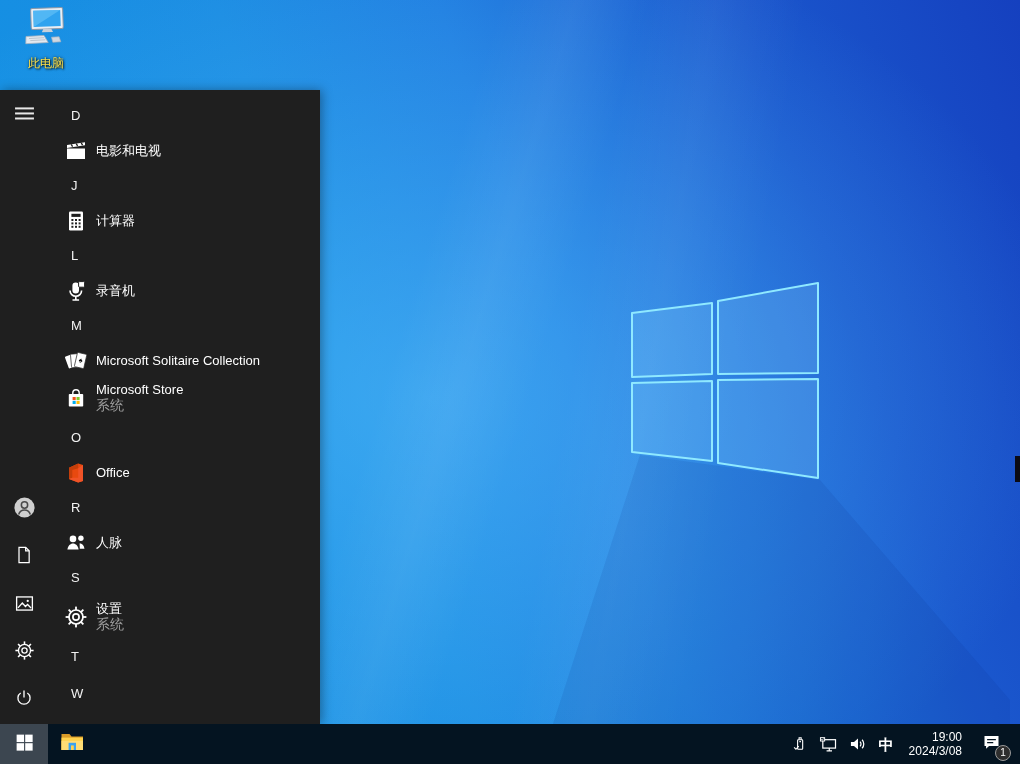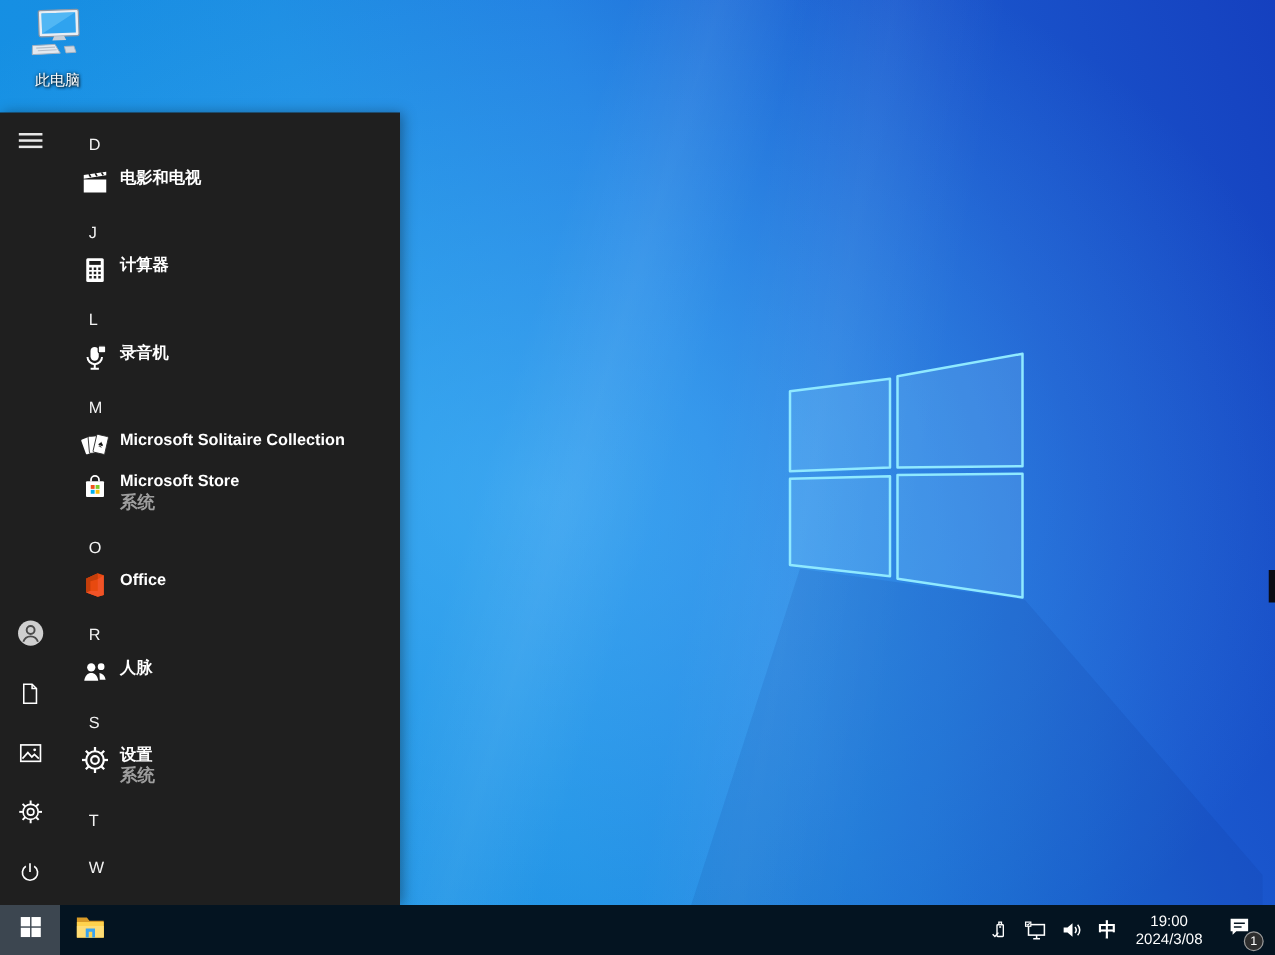--- a/index.html
+++ b/index.html
@@ -14,57 +14,57 @@
   }
   .wallpaper .ray1 { position:absolute; inset:0;
     background:linear-gradient(107deg, transparent 40%, rgba(255,255,255,.06) 46%, transparent 52%); }
   .wallpaper .ray2 { position:absolute; inset:0;
     background:linear-gradient(100deg, transparent 55%, rgba(255,255,255,.045) 62%, transparent 70%); }
   .logo-svg { position:absolute; left:0; top:0; }
 
   
   .desktop-icon { position:absolute; left:8px; top:6px; width:76px; height:76px;
     display:flex; flex-direction:column; align-items:center; cursor:default; }
-  .desktop-icon .di-label { margin-top:1px; font-size:12px; color:#ffffff;
+  .desktop-icon .di-label { margin-top:1px; font-size:12px; color:#fde047;
     text-shadow:1px 1px 2px rgba(0,0,0,.9), 0 0 3px rgba(0,0,0,.7); }
 
   
   .start-menu { position:absolute; left:0; top:90px; width:320px; height:634px;
     background:#1f1f1f; color:#fff; overflow:hidden; box-shadow:2px 0 10px rgba(0,0,0,.35); }
   .rail { position:absolute; left:0; top:0; width:48px; height:100%; }
   .rail-btn { position:absolute; left:0; width:48px; height:40px;
     display:flex; align-items:center; justify-content:center; cursor:pointer; }
   .rail-btn[data-name="menu-button"]      { top:5px; }
   .rail-btn[data-name="user-button"]      { top:399px; }
   .rail-btn[data-name="documents-button"] { top:447px; }
   .rail-btn[data-name="pictures-button"]  { top:495px; }
   .rail-btn[data-name="settings-button"]  { top:542px; }
   .rail-btn[data-name="power-button"]     { top:590px; }
 
   .app-list { position:absolute; left:48px; top:0; right:0; height:100%; padding-top:7px; overflow:hidden; }
   .app-section { height:37px; display:flex; align-items:center; padding-left:23px; cursor:pointer; }
   .sec-letter { font-size:13px; color:#f2f2f2; }
-  .app-row { height:33px; display:flex; padding-left:16px; cursor:pointer;font-weight:bold; }
+  .app-row { height:33px; display:flex; align-items:center; padding-left:16px; cursor:pointer; }
   .app-row.two-line { height:42px; }
   .app-row .app-icon { width:24px; height:24px; flex:0 0 24px; display:flex; align-items:center; justify-content:center; }
   .app-row .label-wrap { margin-left:8px; display:flex; flex-direction:column; line-height:1.2; }
   .app-label { font-size:13px; color:#fff; white-space:nowrap; }
   .app-sublabel { font-size:14px; color:#9e9e9e; }
   .row-chevron { margin-left:auto; margin-right:18px; display:flex; }
 
   
   .taskbar { position:absolute; left:0; bottom:0; width:1020px; height:40px;
     background:#041421; display:flex; align-items:stretch; }
   .tb-btn { width:48px; display:flex; align-items:center; justify-content:center; cursor:pointer; }
   .tb-btn.start-active { background:#3c4650; }
   .tb-spacer { flex:1; }
   .tray { display:flex; align-items:center; gap:9px; padding-right:8px; color:#fff; }
   .tray-icon { display:flex; align-items:center; justify-content:center; cursor:pointer; }
   .ime { font-size:15px; font-weight:bold; line-height:1; cursor:pointer; padding:0 2px; }
-  .clock { text-align:center; font-size:12px; line-height:14px; cursor:pointer; padding:0 4px; }
+  .clock { text-align:right; font-size:12px; line-height:14px; cursor:pointer; padding:0 4px; }
   .action-center { position:relative; margin-left:6px; margin-right:10px; cursor:pointer; display:flex; }
   .ac-badge { position:absolute; right:-9px; bottom:-4px; width:16px; height:16px; border-radius:50%;
     background:#2e2e2e; border:1px solid #9a9a9a; color:#fff; font-size:10px;
     display:flex; align-items:center; justify-content:center; }
 
   .cursor-artifact { position:absolute; right:0; top:456px; width:5px; height:26px; background:#0b0b14; }
 </style>
 </head>
 <body>
 

